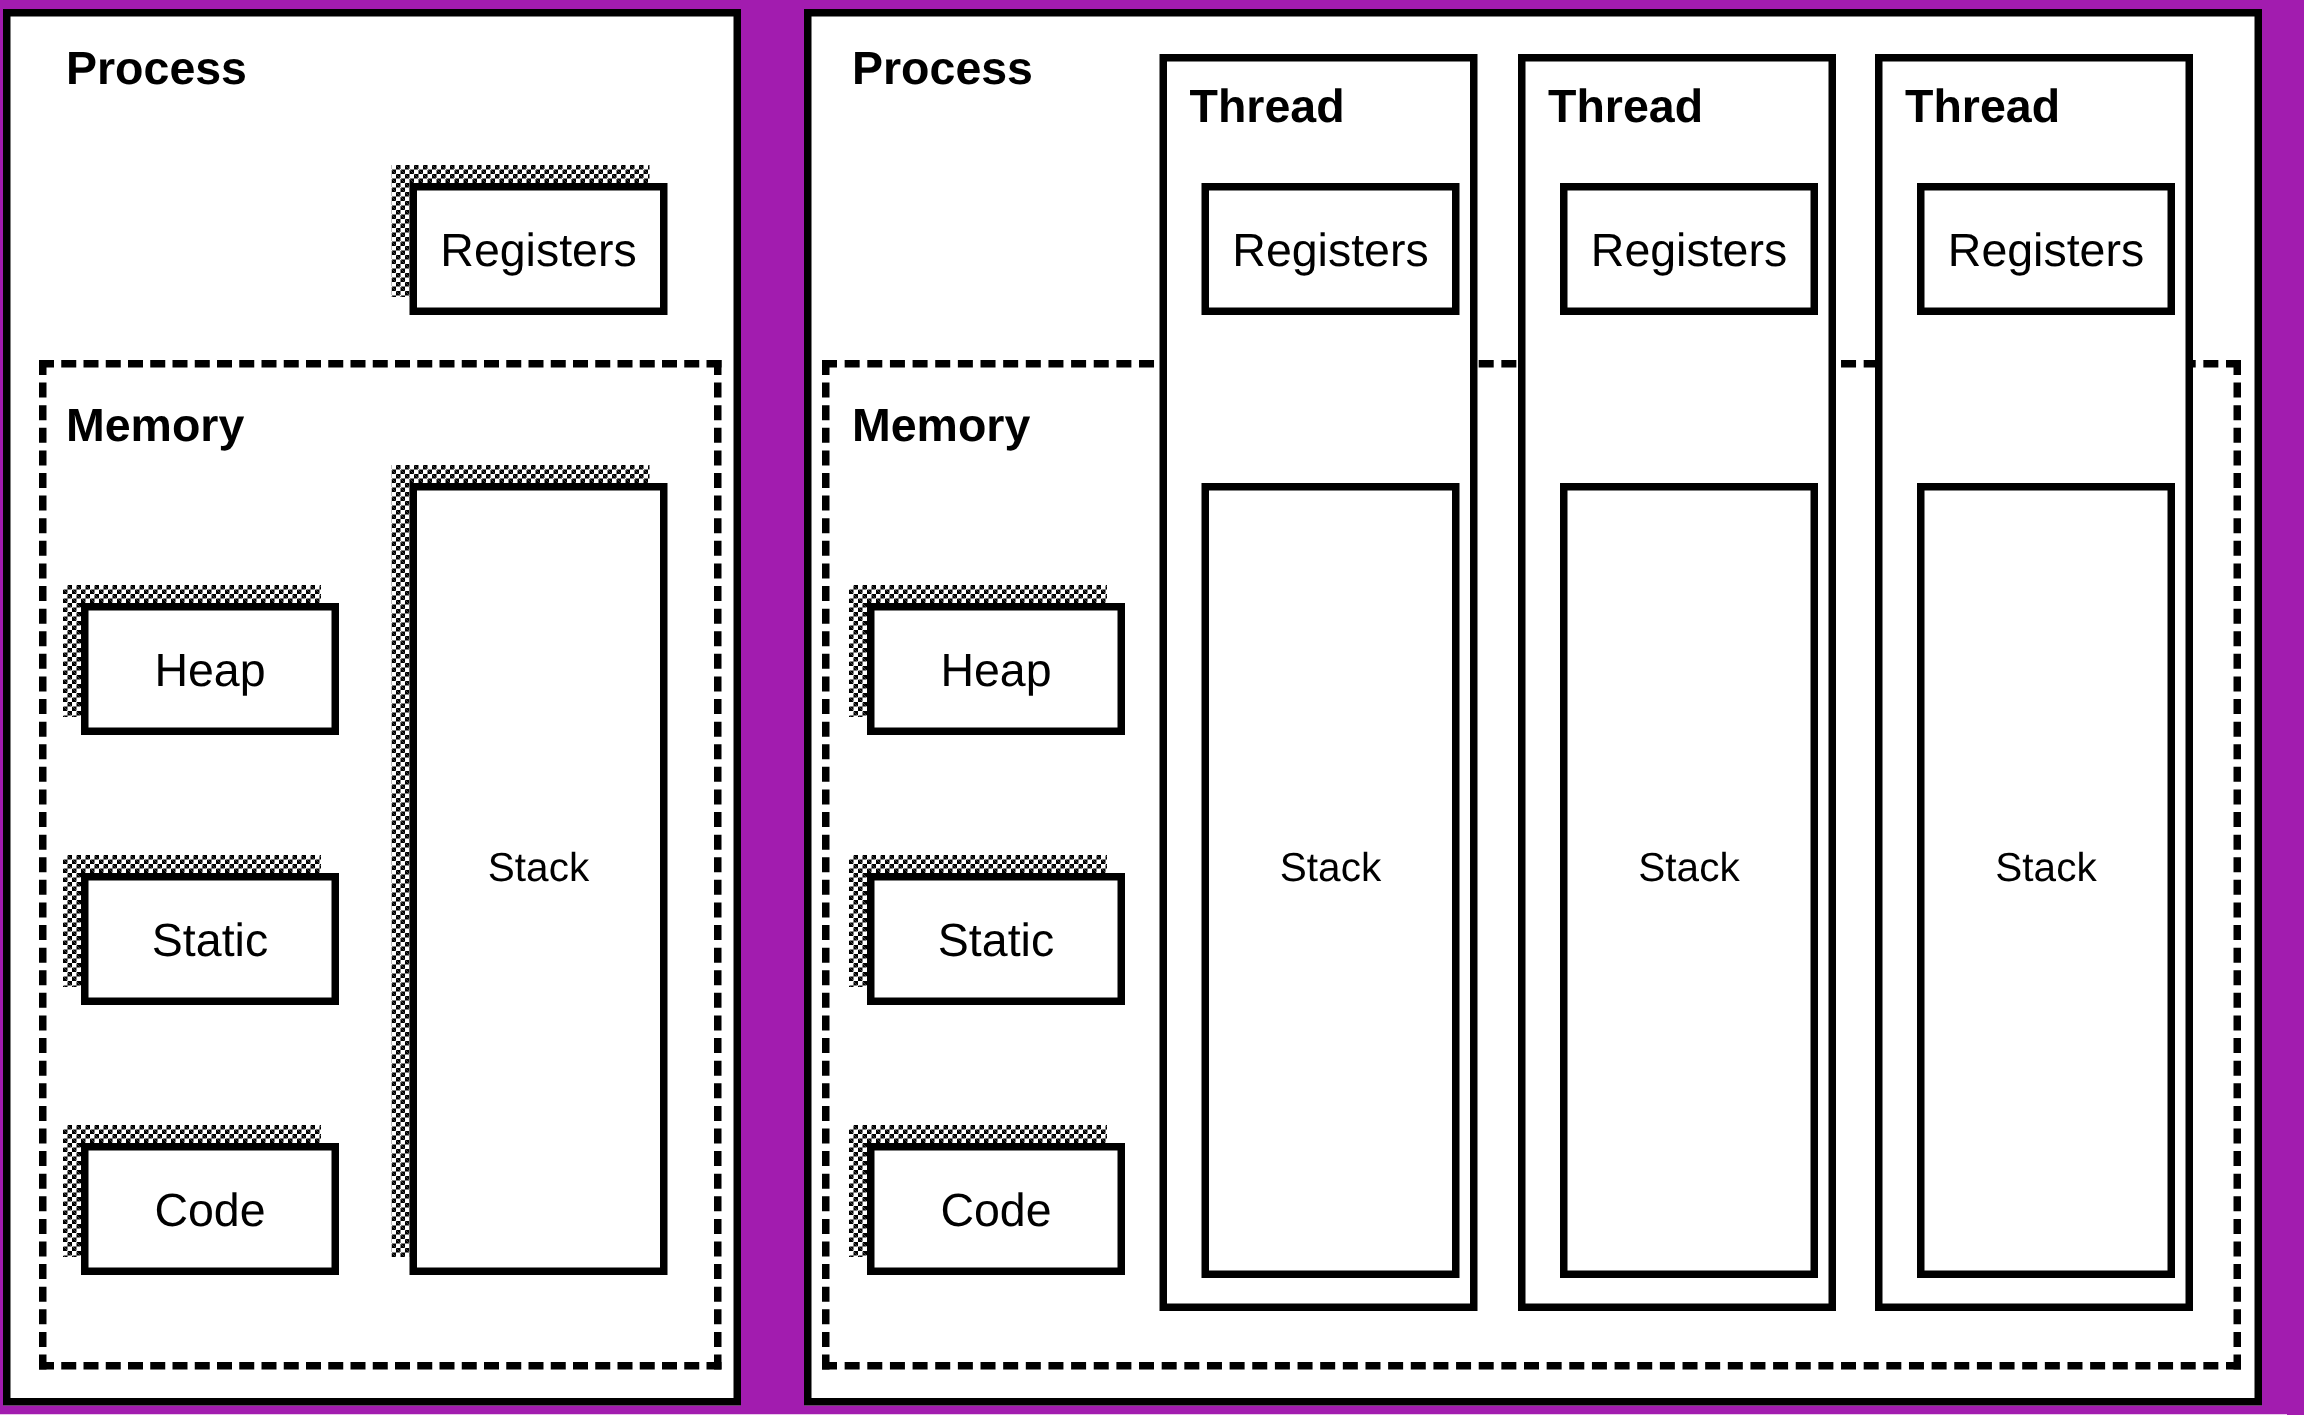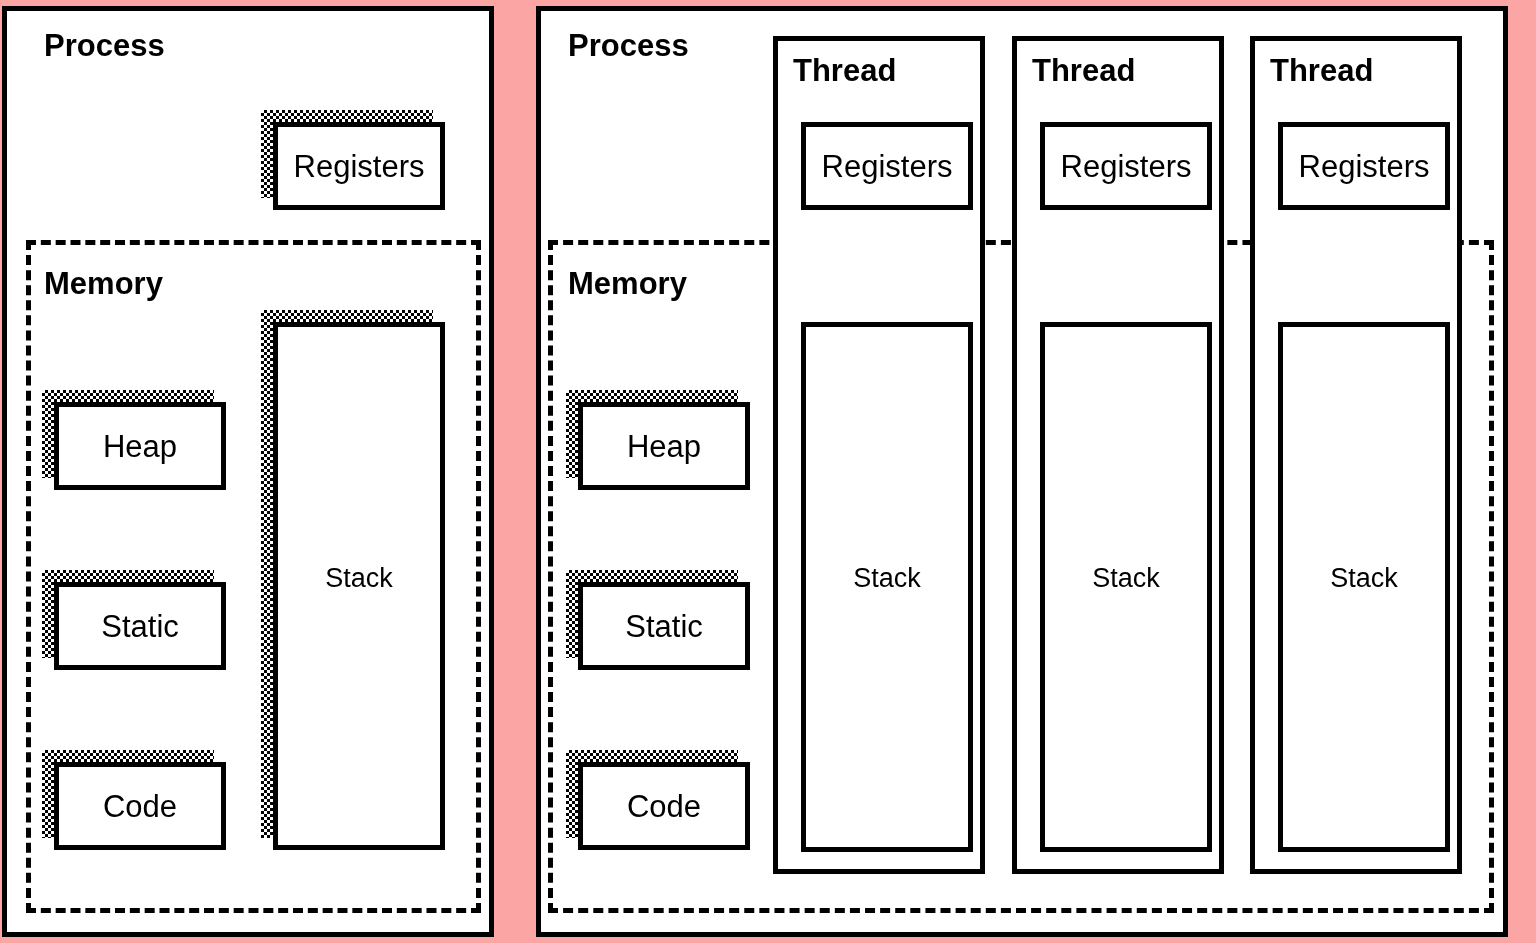--- a/index.html
+++ b/index.html
@@ -8,21 +8,21 @@
     padding: 0;
     background: #ffffff;
   }
   body {
     font-family: "Liberation Sans", sans-serif;
   }
   #canvas {
     position: relative;
     width: 1536px;
     height: 943px;
-    background: #fca5a5;
+    background: #a21caf;
     overflow: hidden;
   }
 
   
   .abs { position: absolute; box-sizing: border-box; }
 
   
   .process-frame {
     border: 5px solid #000000;
     background: #ffffff;

